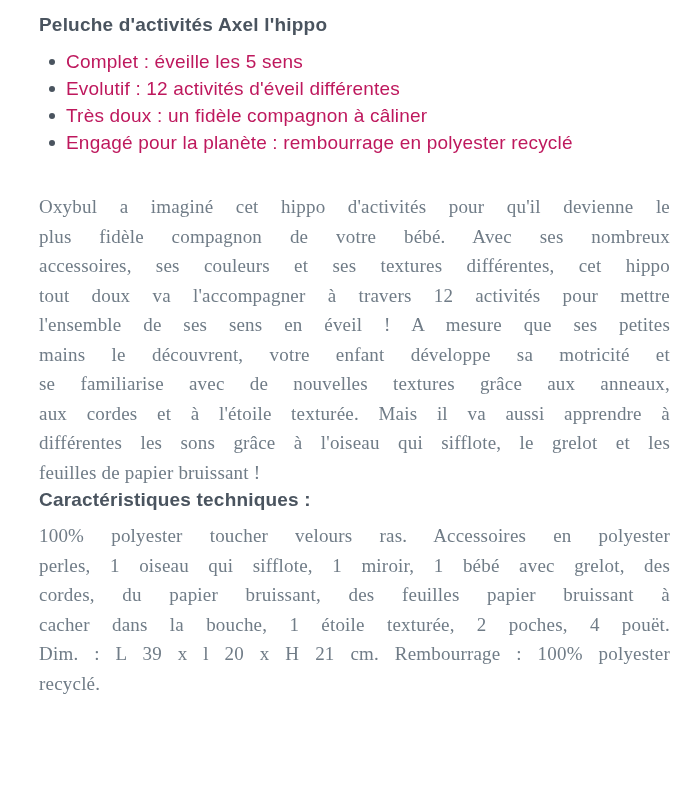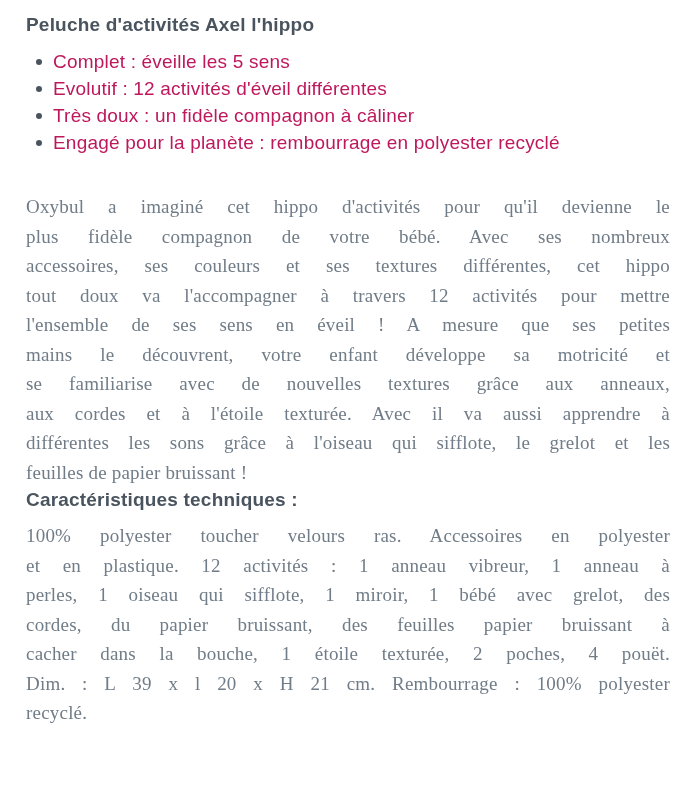--- a/index.html
+++ b/index.html
@@ -6,21 +6,21 @@
   html, body {
     width: 700px;
     height: 790px;
     background: #ffffff;
     font-family: "Liberation Sans", sans-serif;
     overflow: hidden;
   }
   .page {
     width: 700px;
     height: 790px;
-    padding: 12px 30px 20px 26px;
+    padding: 12px 30px 20px 39px;
   }
   .title {
     font-size: 19px;
     font-weight: 700;
     color: #4a545f;
     letter-spacing: 0.2px;
     line-height: 26px;
     margin-bottom: 10px;
   }
   .highlights {
@@ -87,30 +87,29 @@
   </ul>
 
   <div class="paragraph">
     <div class="pline">Oxybul a imaginé cet hippo d'activités pour qu'il devienne le</div>
     <div class="pline">plus fidèle compagnon de votre bébé. Avec ses nombreux</div>
     <div class="pline">accessoires, ses couleurs et ses textures différentes, cet hippo</div>
     <div class="pline">tout doux va l'accompagner à travers 12 activités pour mettre</div>
     <div class="pline">l'ensemble de ses sens en éveil ! A mesure que ses petites</div>
     <div class="pline">mains le découvrent, votre enfant développe sa motricité et</div>
     <div class="pline">se familiarise avec de nouvelles textures grâce aux anneaux,</div>
-    <div class="pline">aux cordes et à l'étoile texturée. Avec il va aussi apprendre à</div>
+    <div class="pline">aux cordes et à l'étoile texturée. Mais il va aussi apprendre à</div>
     <div class="pline">différentes les sons grâce à l'oiseau qui sifflote, le grelot et les</div>
     <div class="pline lastline">feuilles de papier bruissant !</div>
   </div>
 
   <h3 class="specs-heading">Caractéristiques techniques :</h3>
 
   <div class="paragraph specs-paragraph">
     <div class="pline">100% polyester toucher velours ras. Accessoires en polyester</div>
-    <div class="pline">et en plastique. 12 activités : 1 anneau vibreur, 1 anneau à</div>
     <div class="pline">perles, 1 oiseau qui sifflote, 1 miroir, 1 bébé avec grelot, des</div>
     <div class="pline">cordes, du papier bruissant, des feuilles papier bruissant à</div>
     <div class="pline">cacher dans la bouche, 1 étoile texturée, 2 poches, 4 pouët.</div>
     <div class="pline">Dim. : L 39 x l 20 x H 21 cm. Rembourrage : 100% polyester</div>
     <div class="pline lastline">recyclé.</div>
   </div>
 
 </div>
 
 </body></html>

